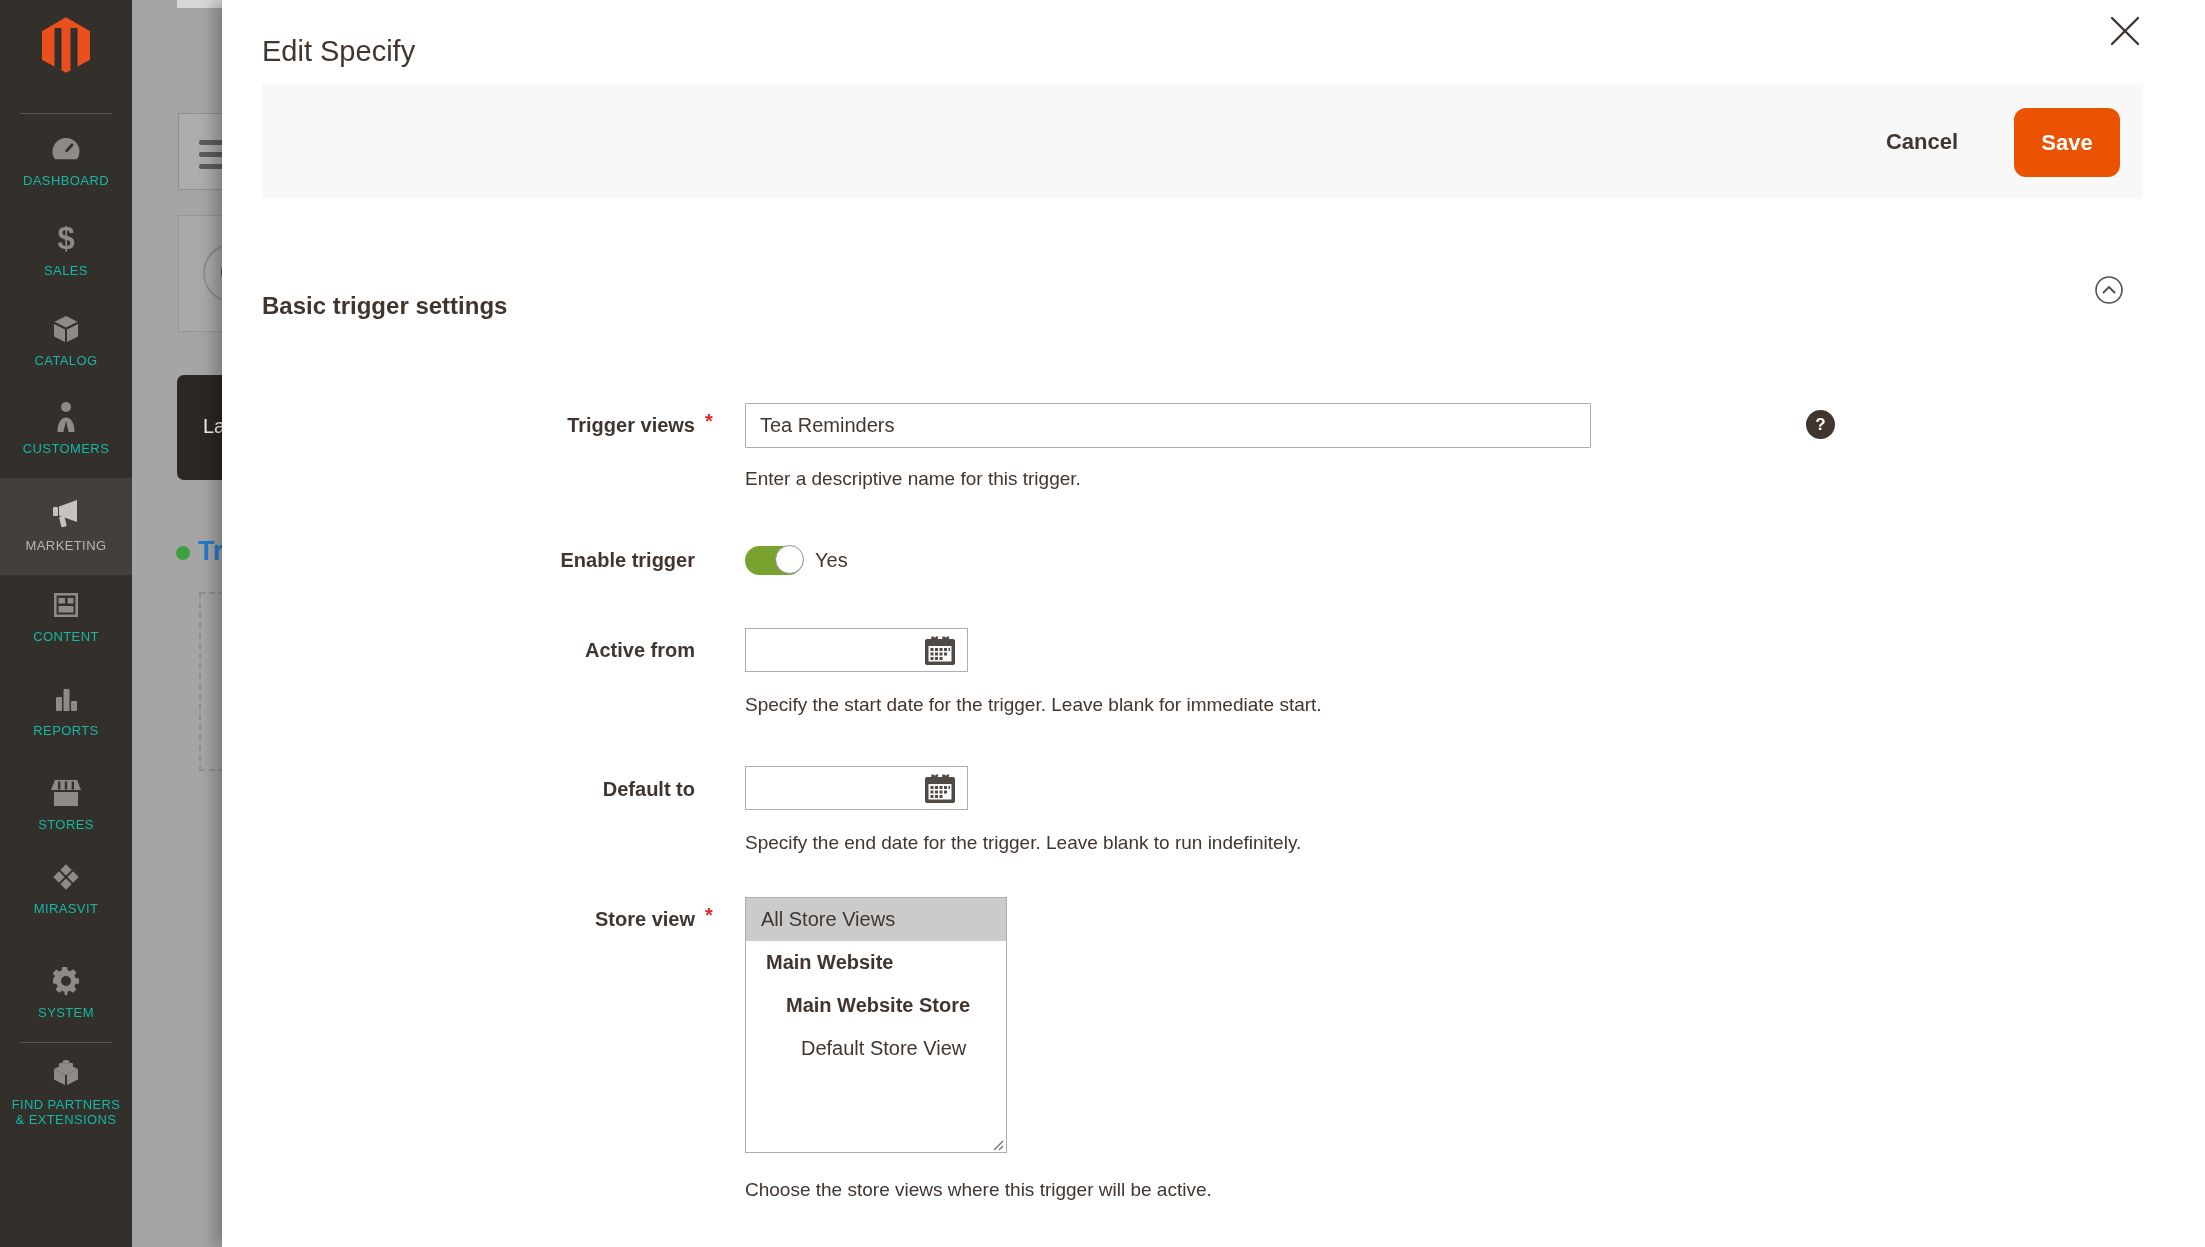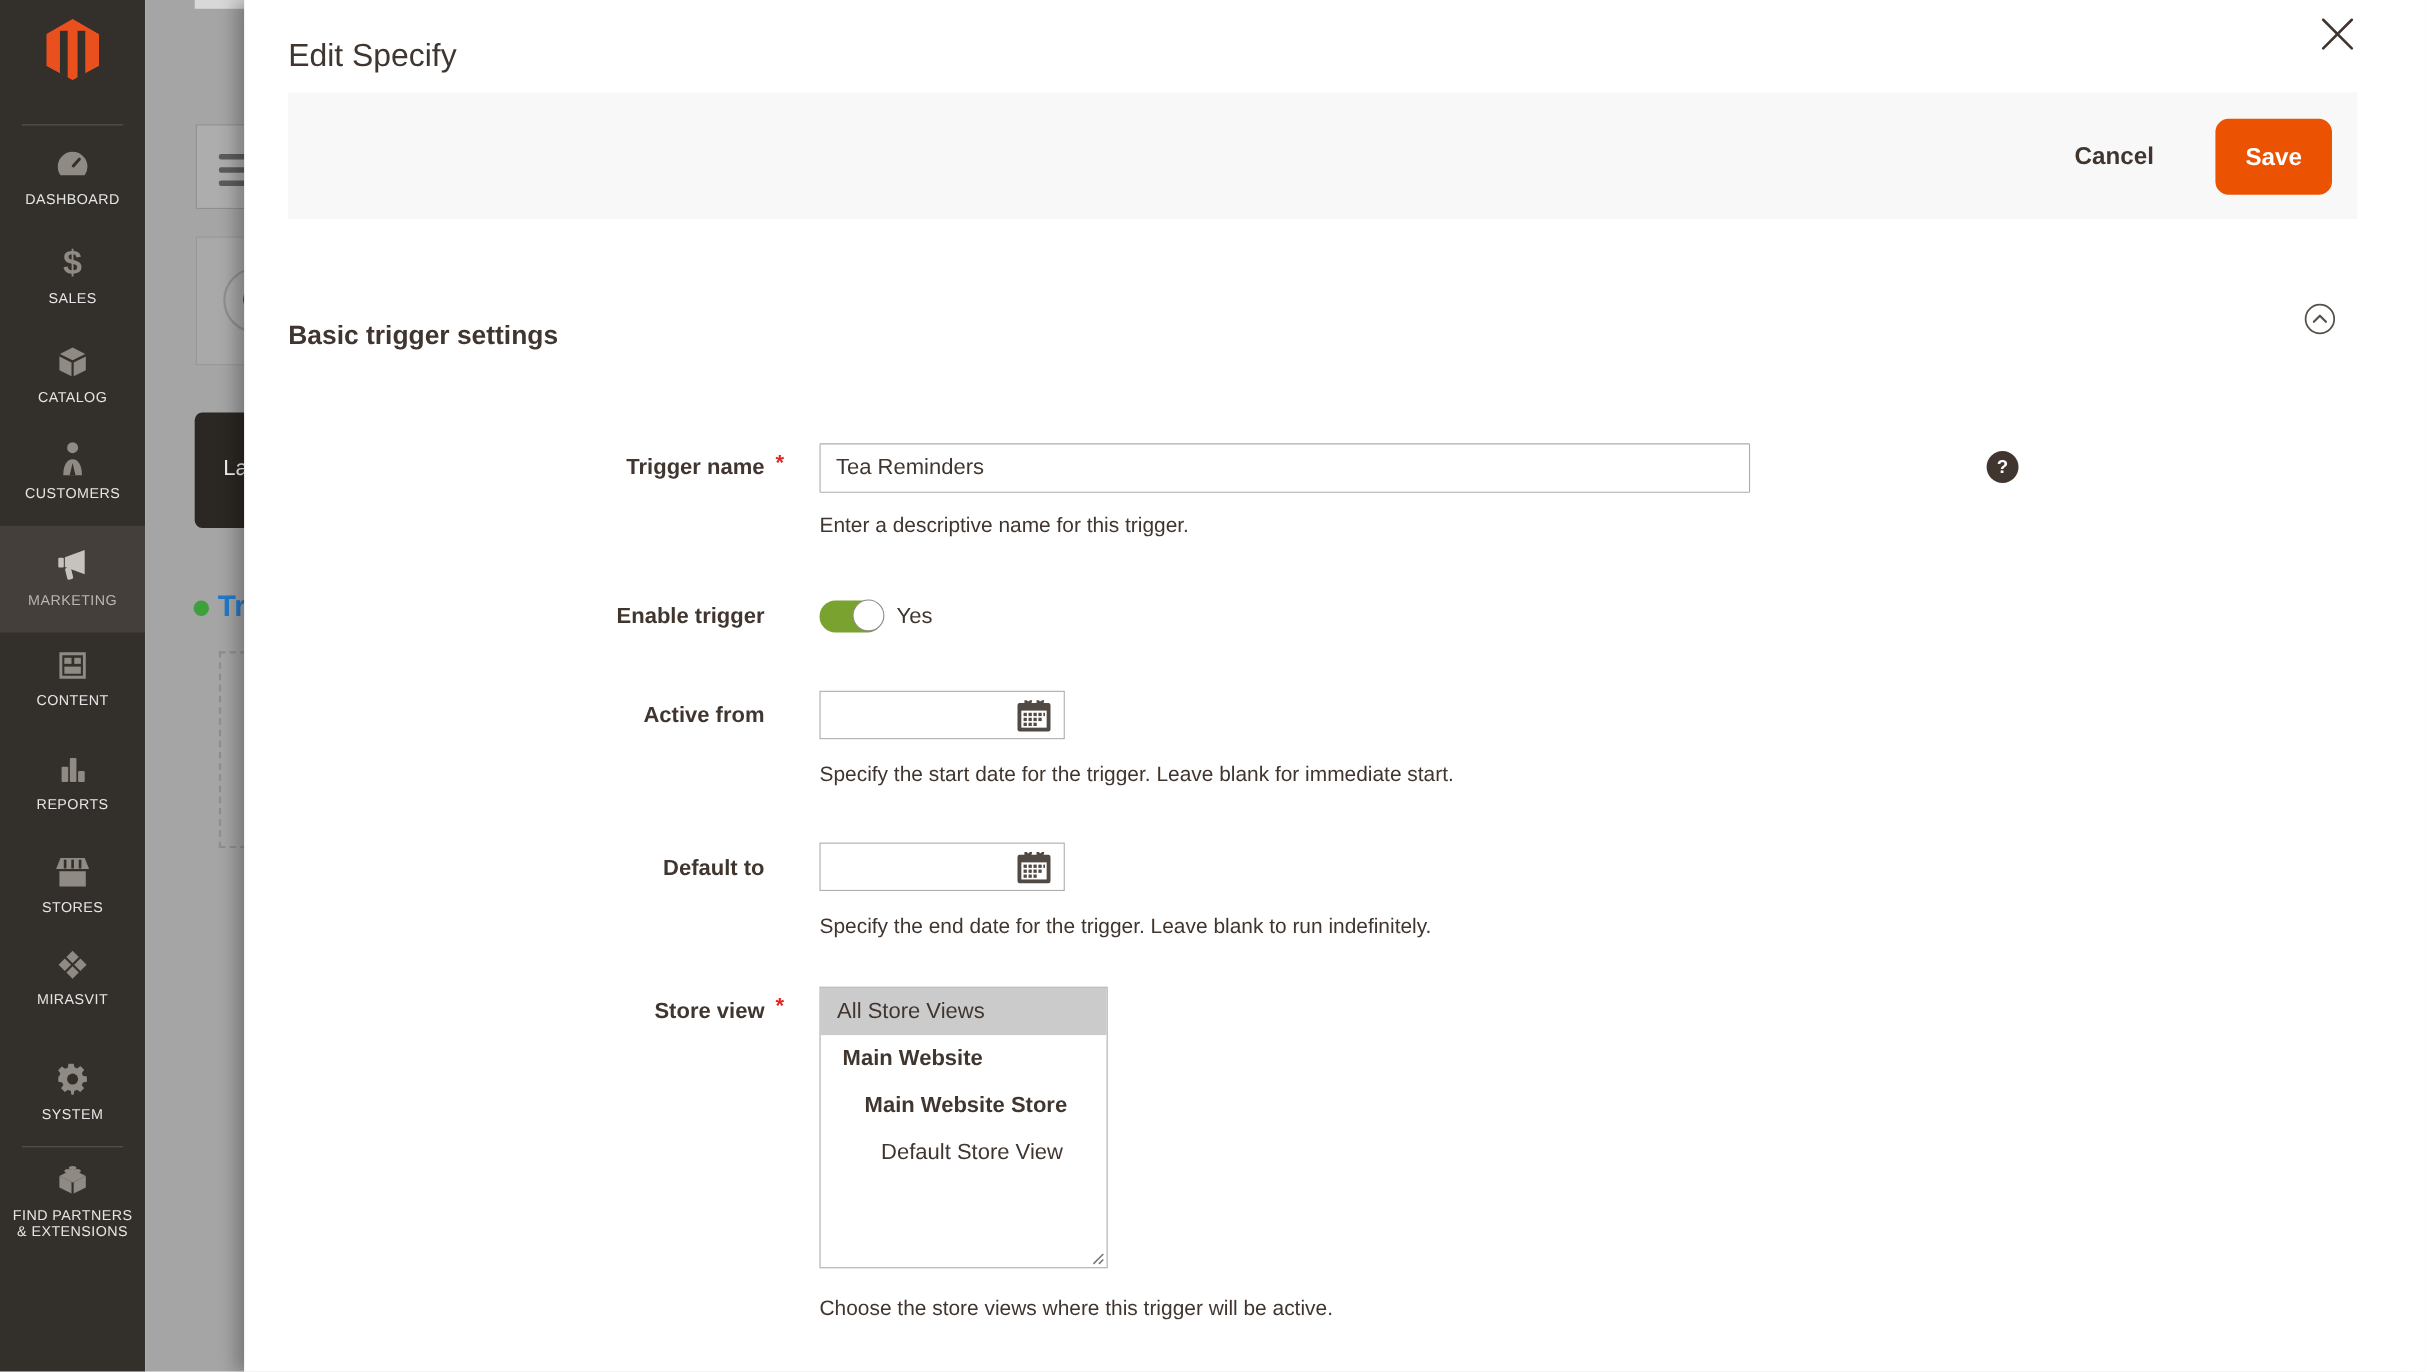--- a/index.html
+++ b/index.html
@@ -5,21 +5,21 @@
   html,body{margin:0;padding:0;background:#fff;}
   .screen{position:relative;width:2205px;height:1247px;overflow:hidden;
     font-family:"Liberation Sans","DejaVu Sans",sans-serif;color:#41362f;}
 
   
   .sidebar{position:absolute;left:0;top:0;width:132px;height:1247px;background:#332f2a;}
   .logo{position:absolute;left:39px;top:16px;width:54px;height:58px;cursor:pointer;}
   .side-divider{position:absolute;left:20px;width:92px;height:1px;background:#5b5550;}
   .nav-item{position:absolute;left:0;width:132px;display:flex;flex-direction:column;
     align-items:center;gap:7px;color:#8f8a84;cursor:pointer;}
-  .nav-item .nav-label{font-size:13px;letter-spacing:.4px;color:#e5e5e5;line-height:15px;text-align:center;}
+  .nav-item .nav-label{font-size:13px;letter-spacing:.4px;color:#14b8a6;line-height:15px;text-align:center;}
   .nav-item.active{background:#443f3a;}
   .nav-item.active .nav-label{color:#bab5b0;}
   .nav-item.active{color:#c6c2be;}
   .nav-icon{height:34px;display:flex;align-items:center;justify-content:center;}
   .nav-icon svg{fill:currentColor;}
   .dollar{font-size:31px;font-weight:700;line-height:32px;}
 
   
   .bg-strip{position:absolute;left:132px;top:0;width:90px;height:1247px;background:#a5a5a5;overflow:hidden;}
   .bg-sliver{position:absolute;left:45px;top:0;width:45px;height:8px;background:#d8d8d8;}
@@ -262,21 +262,21 @@
     </div>
 
     <h2 class="section-heading">Basic trigger settings</h2>
     <div class="collapse-btn">
       <svg width="30" height="30" viewBox="0 0 30 30">
           <circle cx="15" cy="15" r="13" fill="none" stroke="#55504b" stroke-width="1.6"></circle>
           <polyline points="9.5,17.5 15,12 20.5,17.5" fill="none" stroke="#55504b" stroke-width="2" stroke-linecap="round" stroke-linejoin="round"></polyline>
         </svg>
     </div>
 
-    <label class="field-label" style="top:412px">Trigger name</label>
+    <label class="field-label" style="top:412px">Trigger views</label>
     <span class="req" style="top:410px">*</span>
     <input class="text-input" style="top: 403px; width: 846px; height: 45px;" type="text" value="Tea Reminders">
     <div class="help-circle">?</div>
     <div class="hint" style="top:466px">Enter a descriptive name for this trigger.</div>
 
     <label class="field-label" style="top:547px">Enable trigger</label>
     <div class="toggle">
       <span class="knob"></span>
     </div>
     <span class="toggle-state">Yes</span>

